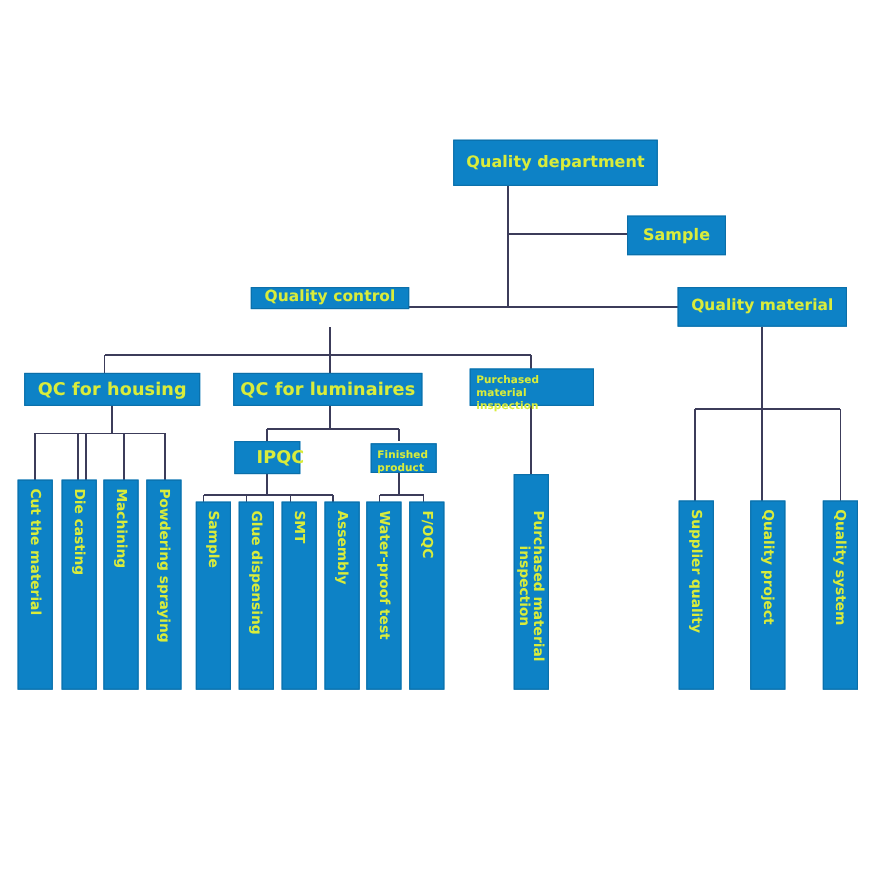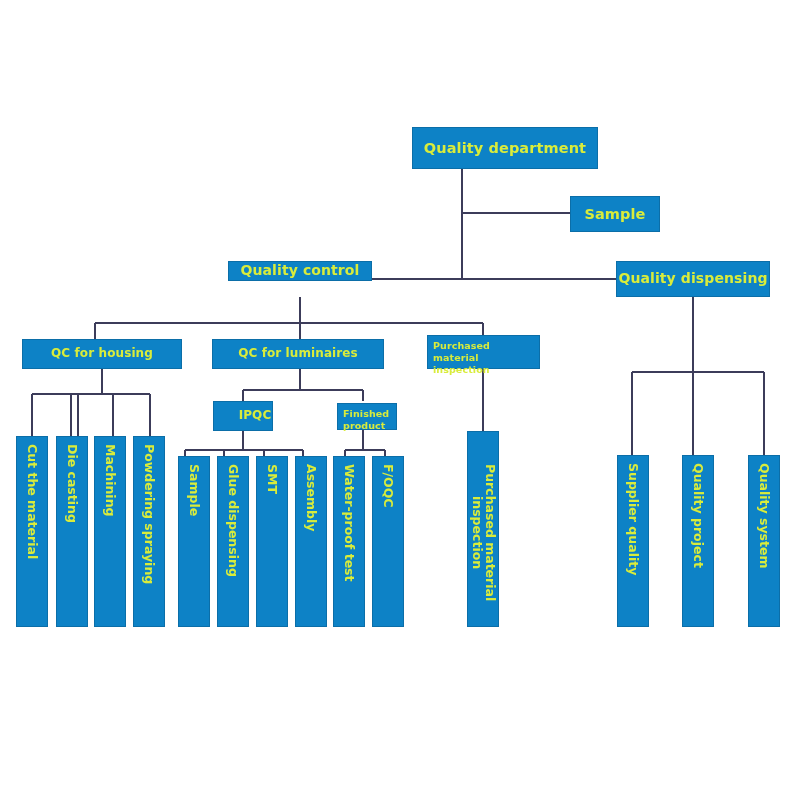--- a/index.html
+++ b/index.html
@@ -32,21 +32,21 @@
     display: flex;
     align-items: center;
     justify-content: center;
     text-align: center;
     line-height: 1.12;
     font-weight: bold;
     letter-spacing: 0.1px;
   }
   .node.lvl1 { font-size: 14.5px; }
   .node.lvl2 { font-size: 14px; }
-  .node.lvl3 { font-size: 12px; }
+  .node.lvl3 { font-size: 16px; }
   .node.small {
     font-size: 9.5px;
     justify-content: flex-start;
     text-align: left;
     align-items: flex-start;
     padding: 4px 5px 0 5px;
     line-height: 1.25;
   }
   .node.vert {
     writing-mode: vertical-rl;
@@ -114,21 +114,21 @@
       <path d="M764,372 L764,455"></path>
     </g>
   </svg>
 
   <div class="node lvl1" style="left:412px; top:127px; width:186px; height:42px;">Quality department</div>
 
   <div class="node lvl1" style="left:570px; top:196px; width:90px; height:36px;">Sample</div>
 
   <div class="node lvl2" style="left:228px; top:261px; width:144px; height:20px;">Quality control</div>
 
-  <div class="node lvl2" style="left:616px; top:261px; width:154px; height:36px;">Quality dispensing</div>
+  <div class="node lvl2" style="left:616px; top:261px; width:154px; height:36px;">Quality material</div>
 
   <div class="node lvl3" style="left:22px; top:339px; width:160px; height:30px;">QC for housing</div>
 
   <div class="node lvl3" style="left:212px; top:339px; width:172px; height:30px;">QC for luminaires</div>
 
   <div class="node small" style="left:427px; top:335px; width:113px; height:34px;">Purchased material inspection</div>
 
   <div class="node lvl3" style="left:213px; top:401px; width:60px; height:30px;padding-left:24px;">IPQC</div>
 
   <div class="node small" style="left:337px; top:403px; width:60px; height:27px;">Finished product</div>

